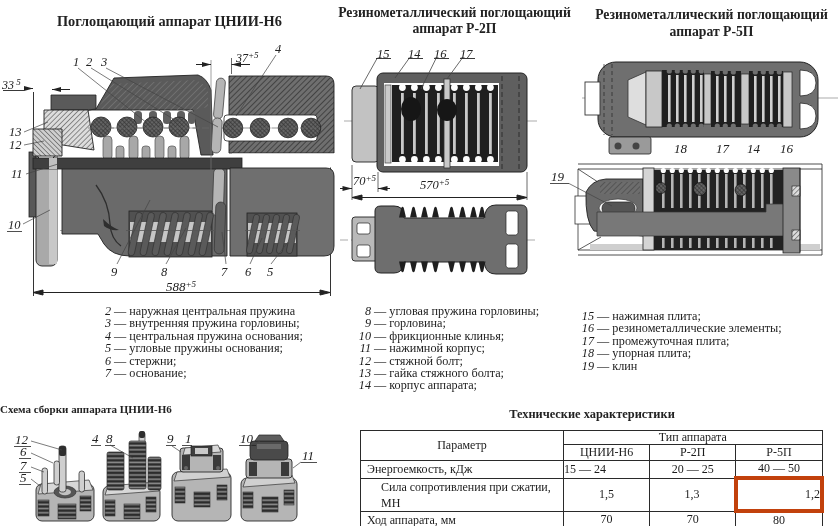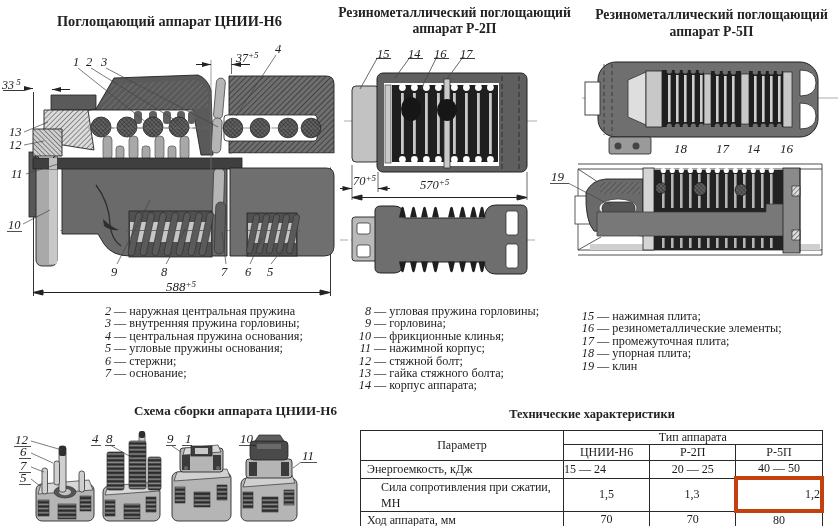--- a/index.html
+++ b/index.html
@@ -40,21 +40,21 @@
 </div>
 
 <div class="abs leg" style="left:574px;top:310px;">
 <div><i style="width:20px;">15</i> — нажимная плита;</div>
 <div><i style="width:20px;">16</i> — резинометаллические элементы;</div>
 <div><i style="width:20px;">17</i> — промежуточная плита;</div>
 <div><i style="width:20px;">18</i> — упорная плита;</div>
 <div><i style="width:20px;">19</i> — клин</div>
 </div>
 
-<div class="abs ttl" style="left:0;top:403px;width:337px;text-align:right;font-size:13px;">Схема сборки аппарата ЦНИИ-Н6</div>
+<div class="abs ttl" style="left:0;top:403px;width:337px;text-align:left;font-size:11px;">Схема сборки аппарата ЦНИИ-Н6</div>
 
 <div class="abs ttl" style="left:360px;top:407px;width:464px;text-align:center;font-size:12.4px;">Технические характеристики</div>
 
 <div class="abs" style="left:360px;top:430px;">
 <table style="border-collapse:collapse;table-layout:fixed;width:464px;">
 <tbody>
         <tr>
  <td rowspan="2" style="border:1px solid #2a2a2a;width:202px;text-align:center;">Параметр</td>
  <td colspan="3" style="border:1px solid #2a2a2a;height:13px;line-height:13px;text-align:center;">Тип аппарата</td>
 </tr>

